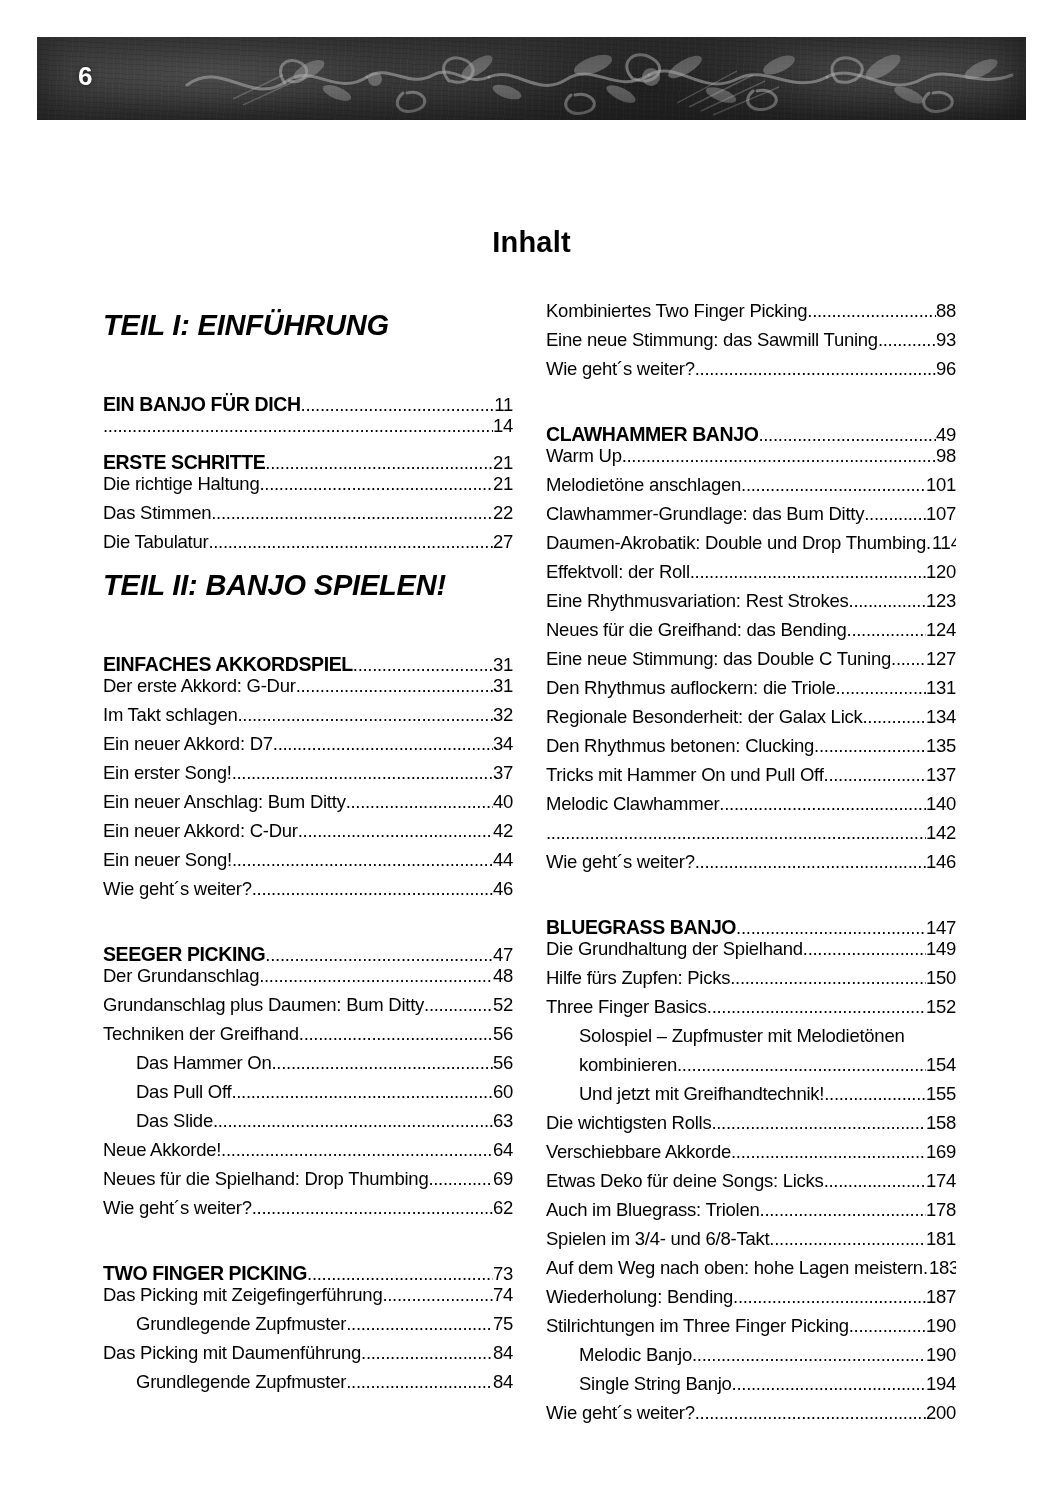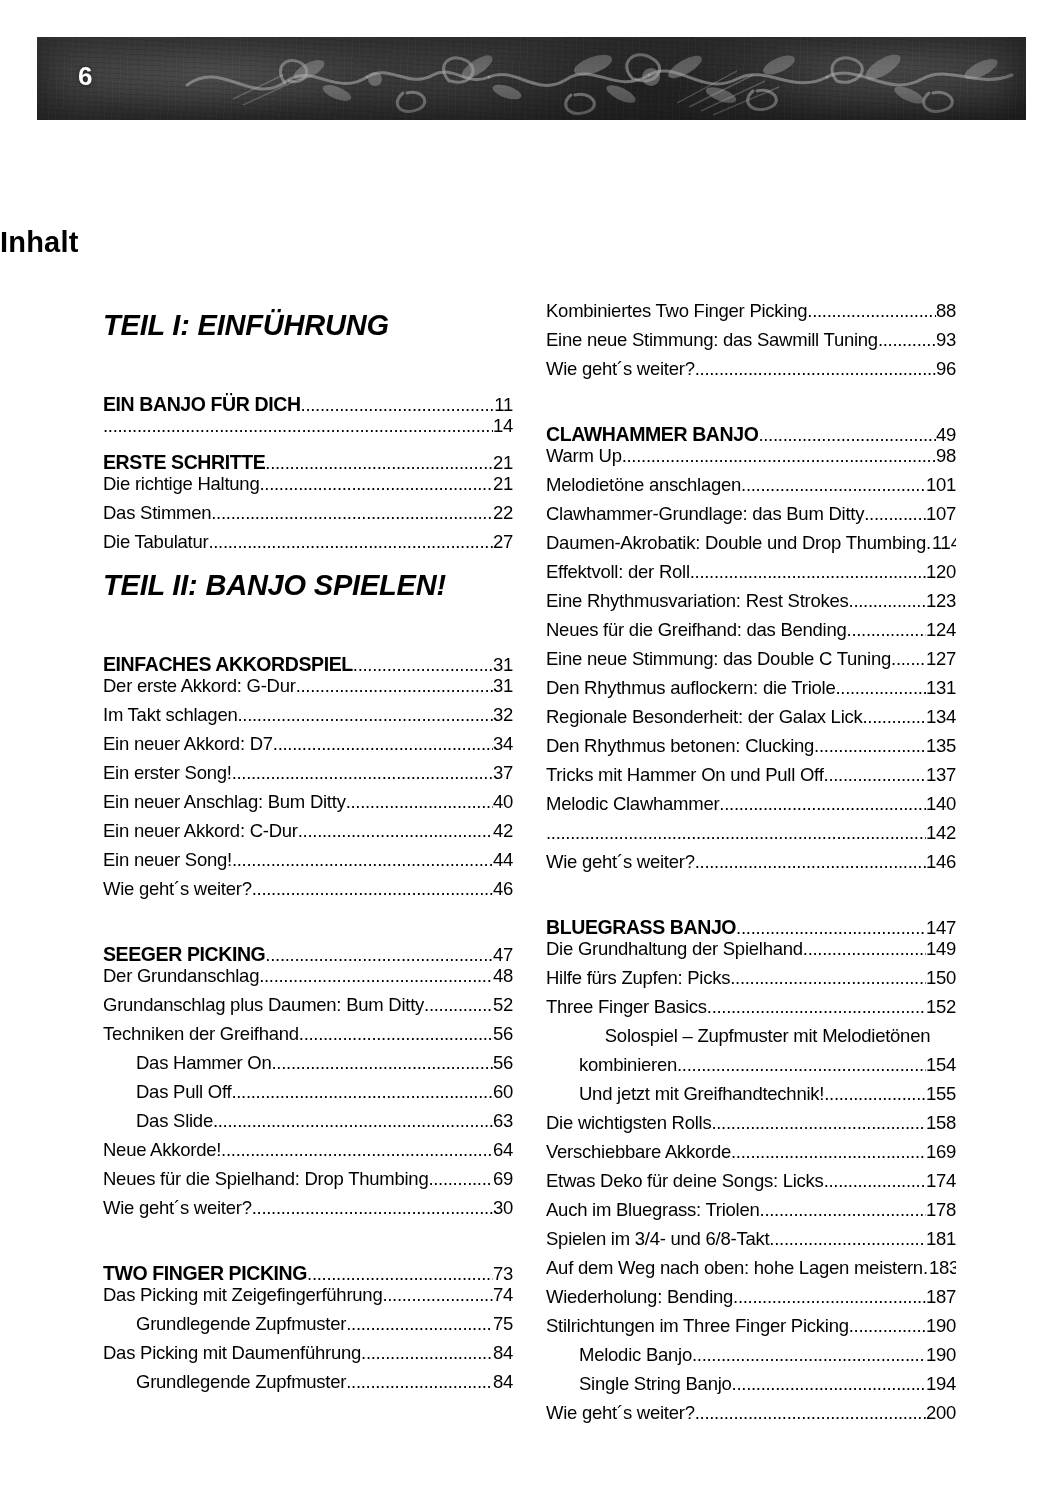--- a/index.html
+++ b/index.html
@@ -66,20 +66,21 @@
     line-height: 1;
     text-shadow: 0 0 5px rgba(0,0,0,.55);
   }
 
   
   #toc-title {
     position: absolute;
     left: 0;
     top: 226px;
     width: 1063px;
+    text-align: center;
     font-size: 29px;
     font-weight: bold;
     letter-spacing: .2px;
   }
 
   
   .column {
     position: absolute;
     top: 296px;
   }
@@ -132,21 +133,21 @@
   .entry.lvl-head .label {
     font-weight: bold;
     font-size: 19.5px;
     letter-spacing: -0.4px;
     margin-top: 8px;
   }
   .entry.lvl-head .page {
     font-weight: normal;
   }
   .entry.lvl-sub   { padding-left: 0px; }
-  .entry.lvl-sub2  { padding-left: 33px; justify-content: center; }
+  .entry.lvl-sub2  { padding-left: 33px; }
 
   .entry.wrap-first {
     overflow: visible;
   }
   .entry.wrap-first .label { white-space: nowrap; }
 </style>
 </head>
 <body>
 
 <div id="header-banner">
@@ -320,21 +321,21 @@
       <span class="page">64</span>
     </div>
     <div class="entry lvl-sub">
       <span class="label">Neues für die Spielhand: Drop Thumbing</span>
       <span class="leader">..........................................................................................</span>
       <span class="page">69</span>
     </div>
     <div class="entry lvl-sub">
       <span class="label">Wie geht´s weiter?</span>
       <span class="leader">..........................................................................................</span>
-      <span class="page">30</span>
+      <span class="page">62</span>
     </div>
     <div class="spacer-md"></div>
     <div class="entry lvl-head">
       <span class="label">TWO FINGER PICKING</span>
       <span class="leader">..........................................................................................</span>
       <span class="page">73</span>
     </div>
     <div class="entry lvl-sub">
       <span class="label">Das Picking mit Zeigefingerführung</span>
       <span class="leader">..........................................................................................</span>

